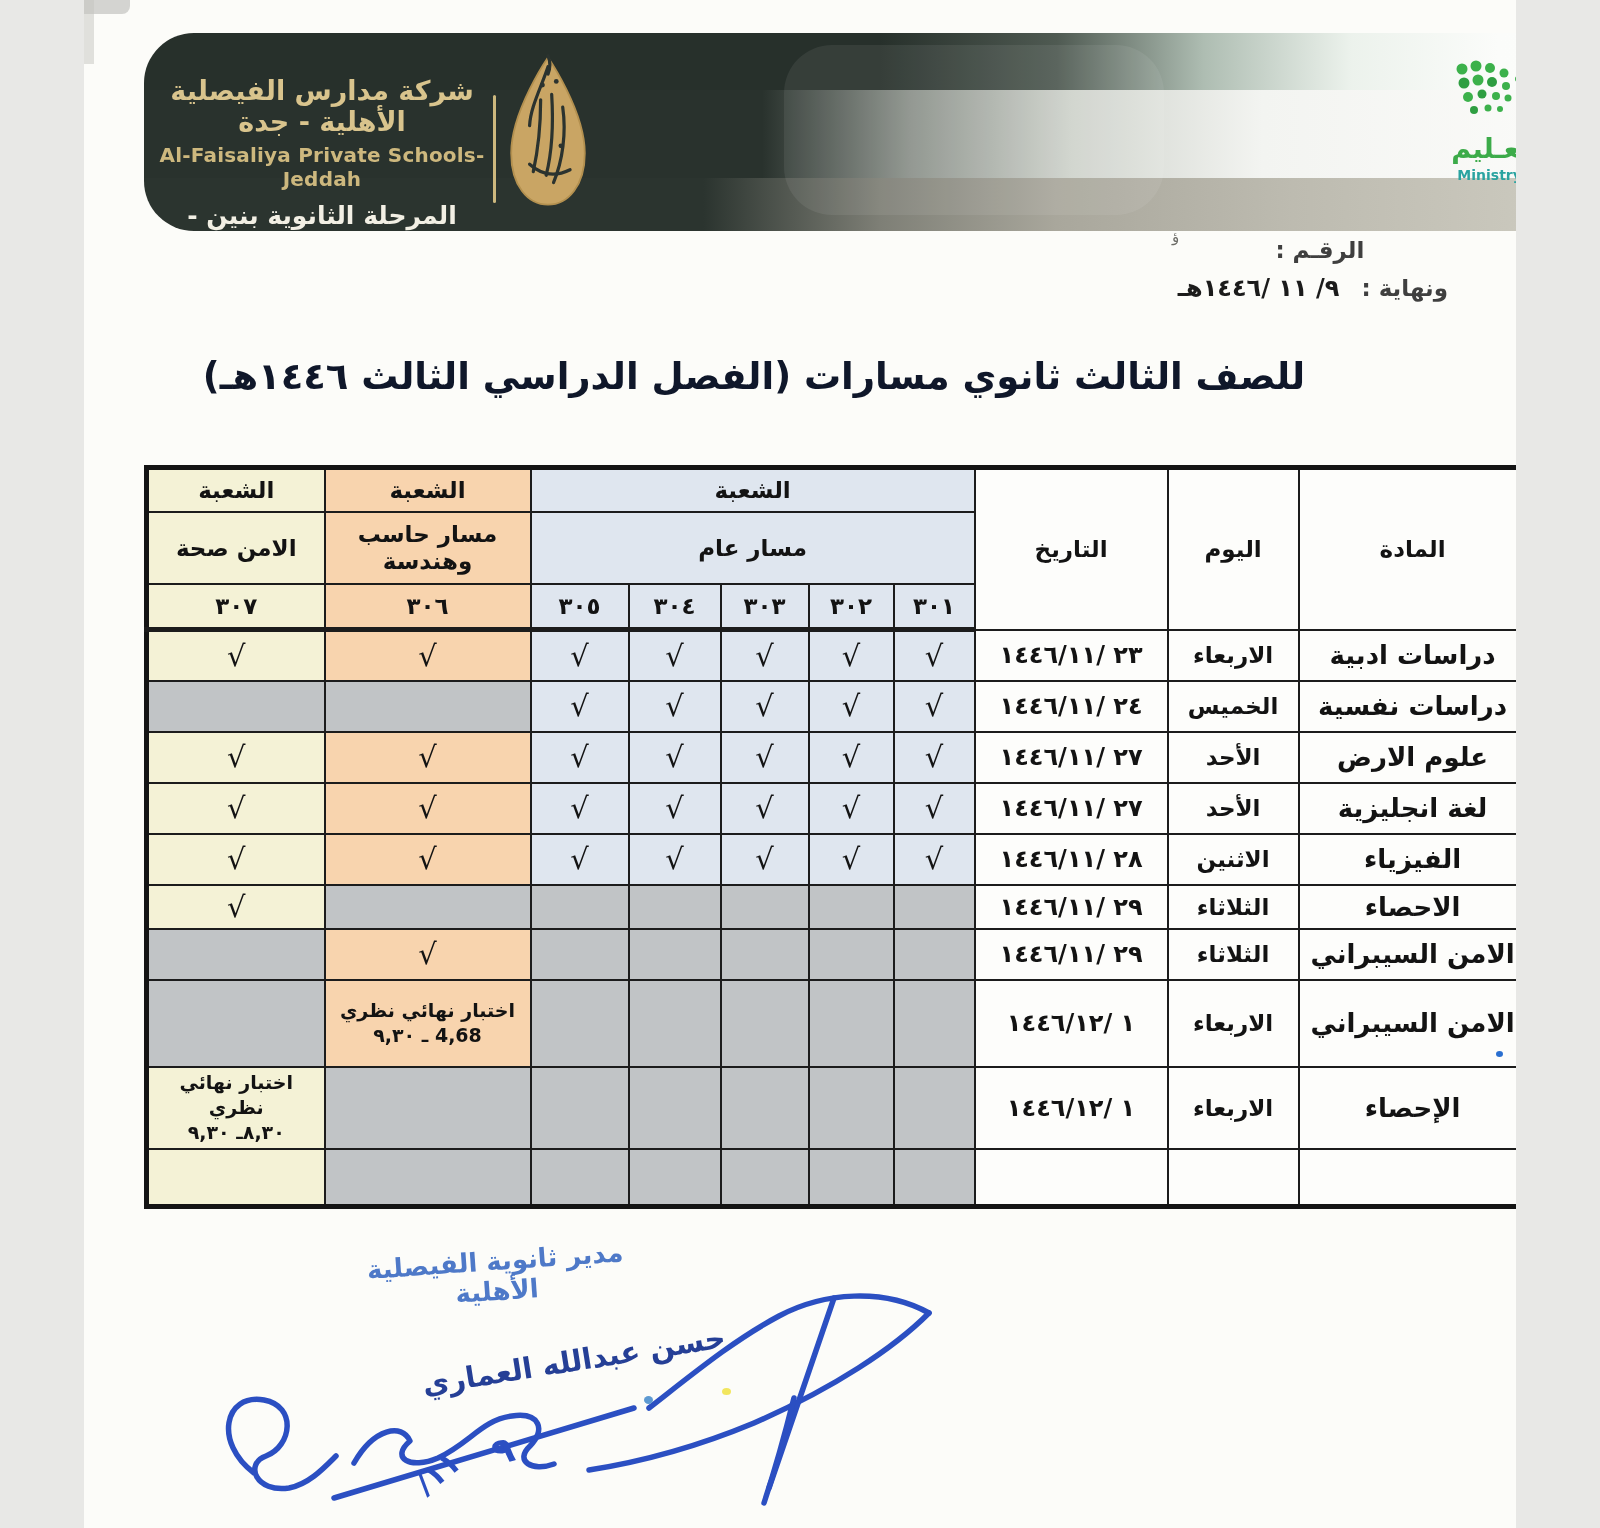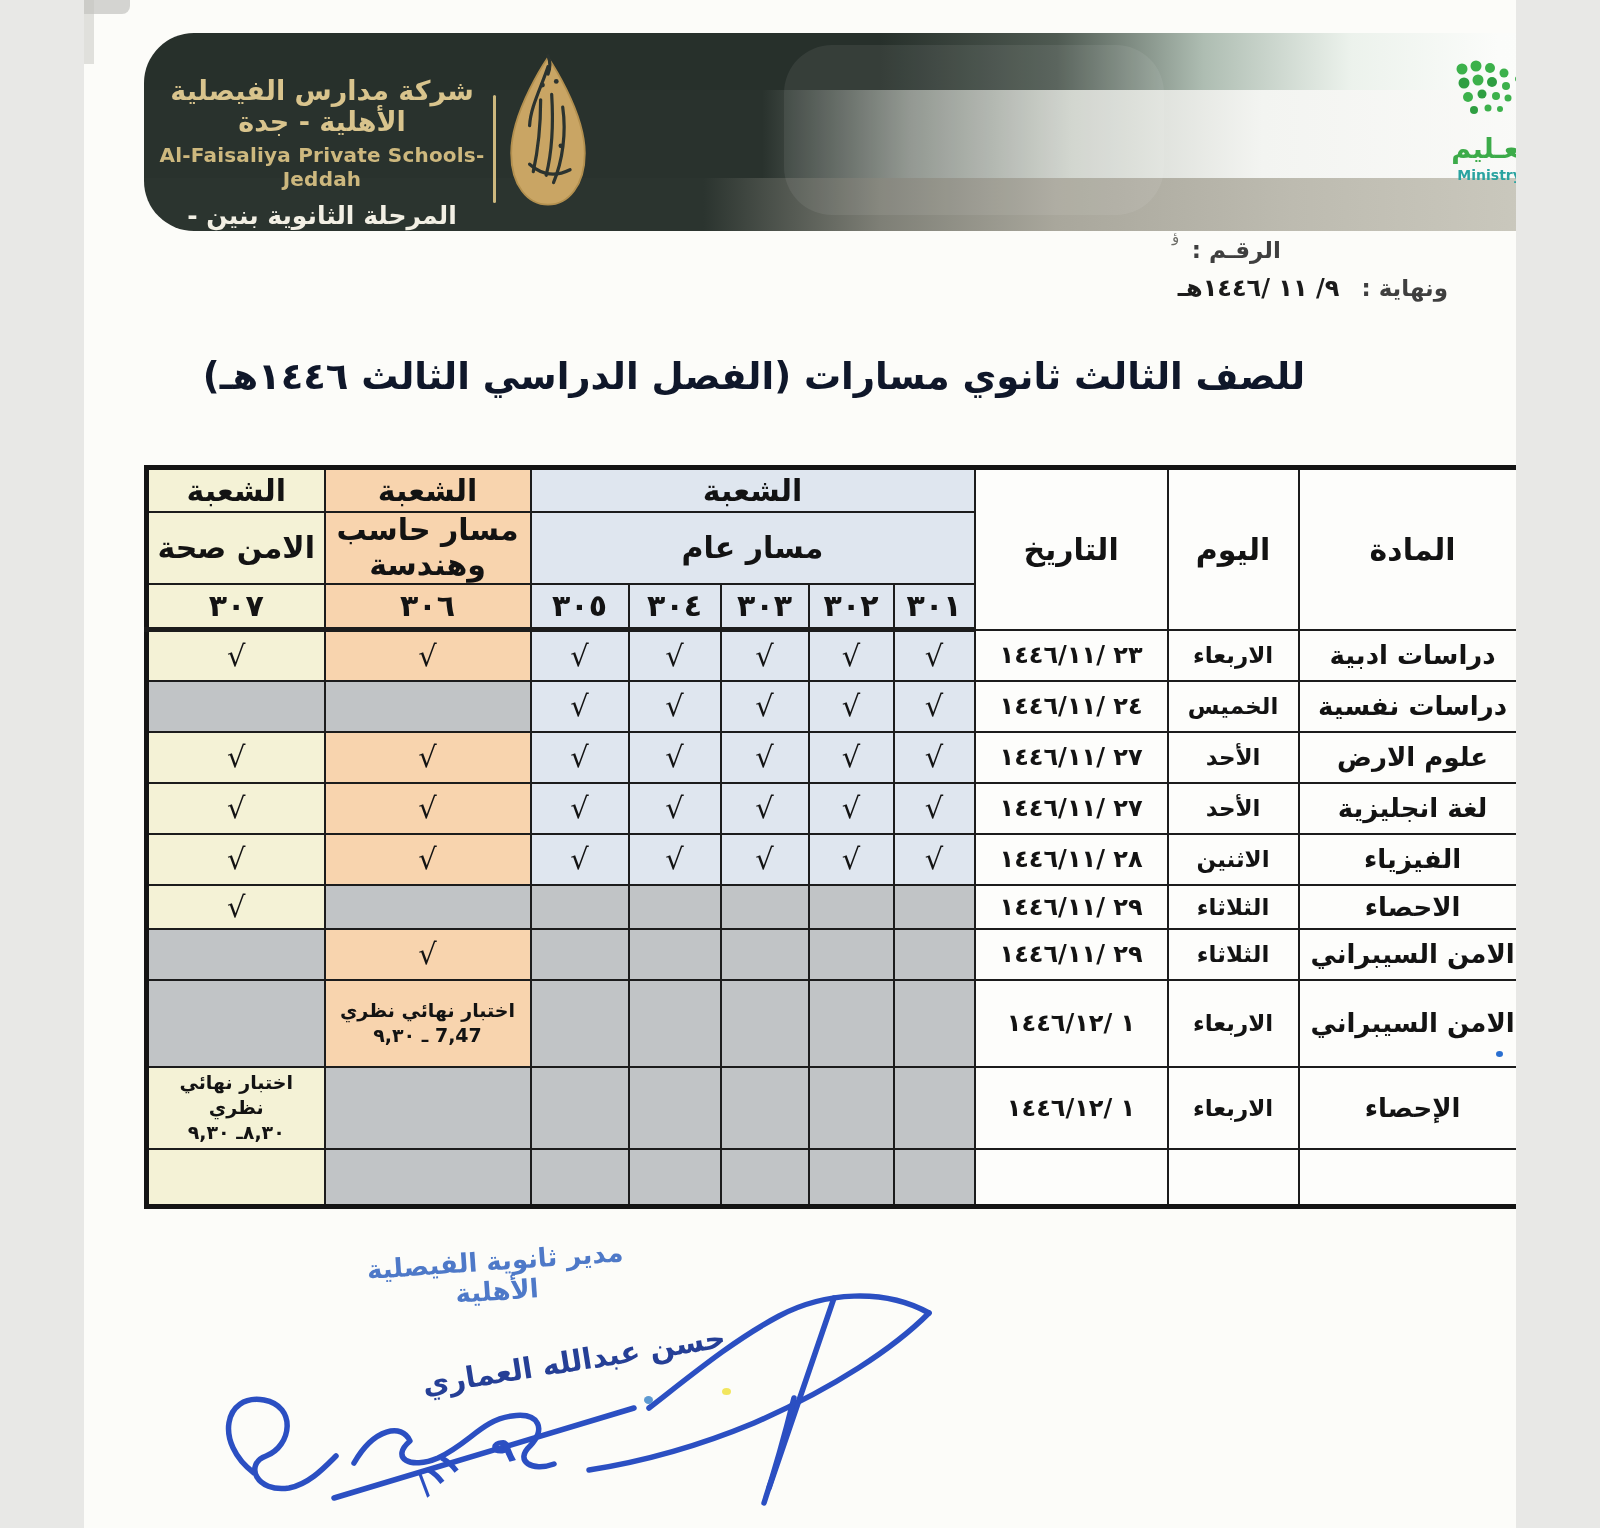--- a/index.html
+++ b/index.html
@@ -23,36 +23,36 @@
   .t-stage { color:#f2efe4; font-size:25px; font-weight:bold; text-align:center; margin-top:10px; }
   .divider { position:absolute; left:349px; top:62px; width:3px; height:108px; background:#cdb87e; border-radius:2px; }
   .crest { position:absolute; left:358px; top:8px; }
 
   
   .ministry { position:absolute; left:1285px; top:22px; width:225px; text-align:center; }
   .m-ar { font-size:27px; font-weight:bold; color:#3cab49; margin-top:4px; }
   .m-en { font-size:14px; font-weight:bold; color:#2aa3a0; margin-top:3px; }
 
   
-  .docfields { position:absolute; right:68px; top:236px; direction:rtl; text-align:left; color:#3f3f3f; }
+  .docfields { position:absolute; right:68px; top:236px; direction:rtl; text-align:center; color:#3f3f3f; }
   .docline { font-size:23px; font-weight:bold; margin-bottom:10px; }
   .docline .val { color:#1b1b1b; margin-right:14px; font-size:24px; }
 
   
   .title1 { position:absolute; left:70px; top:296px; width:1200px; text-align:center; direction:rtl;
             font-size:37px; font-weight:bold; color:#101010; }
   .title2 { position:absolute; left:70px; top:355px; width:1200px; text-align:center; direction:rtl;
             font-size:37px; font-weight:bold; color:#0f172a; }
 
   
   table.sched { position:absolute; left:60px; top:465px; width:1442px; border-collapse:collapse; direction:rtl;
                 border:5px solid #141414; table-layout:fixed; background:#fdfdfb; }
   .sched th, .sched td { border:2.5px solid #1c1c1c; text-align:center; vertical-align:middle;
                 padding:0 2px; font-weight:bold; color:#131313; overflow:hidden; }
-  .sched thead th { font-size:30px; }
+  .sched thead th { font-size:23px; }
   .hA { height:44px; }
   .hB { height:72px; }
   .hB th { font-size:24px; }
   .hC { height:46px; }
   .hC th { font-size:26px; border-bottom-width:5px; }
   .pre { white-space:pre-line; line-height:1.15; }
   .b { background:#dfe6ef; }
   .p { background:#f8d4ae; }
   .y { background:#f4f2d6; }
   .g { background:#c1c4c6; }
@@ -331,21 +331,21 @@
         <td class="w day">الاربعاء</td>
         <td class="w dt ltr">١٤٤٦/١٢/ ١</td>
         <td class="g"></td>
         <td class="g"></td>
         <td class="g"></td>
         <td class="g"></td>
         <td class="g"></td>
         <td class="p">
           <div class="note">
             <div>اختبار نهائي نظري</div>
-            <div class="ltr">٩,٣٠ ـ 7,47</div>
+            <div class="ltr">٩,٣٠ ـ 4,68</div>
           </div>
         </td>
         <td class="g"></td>
       </tr>
       <tr class="r9">
         <td class="w num"></td>
         <td class="w sub">الإحصاء</td>
         <td class="w day">الاربعاء</td>
         <td class="w dt ltr">١٤٤٦/١٢/ ١</td>
         <td class="g"></td>

